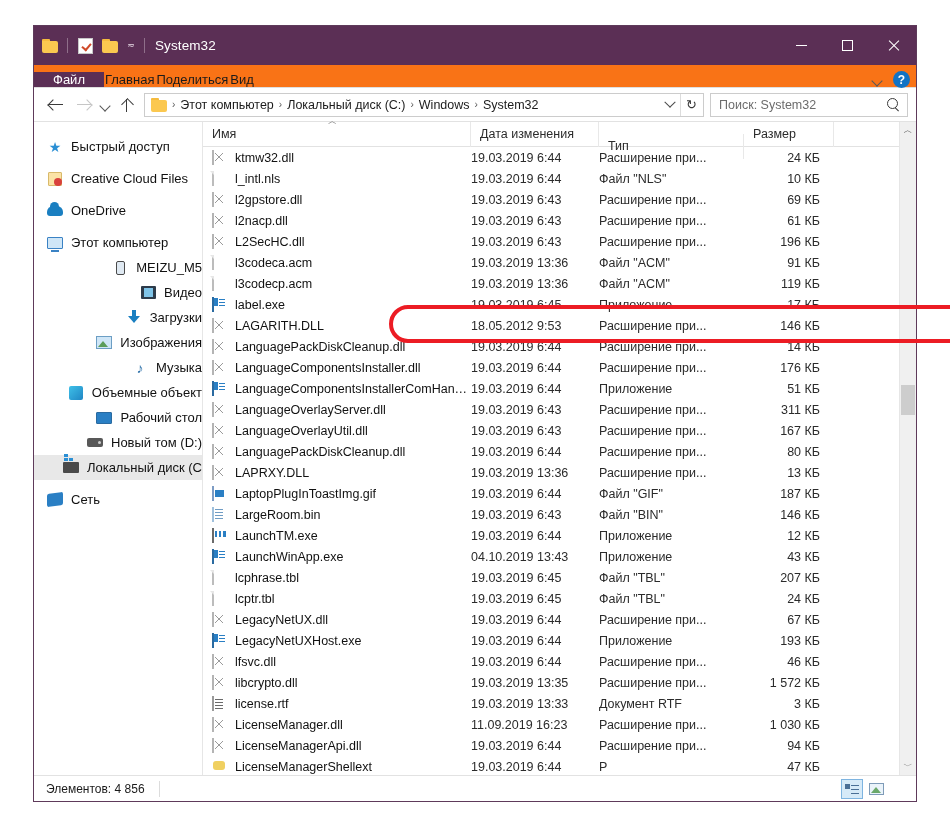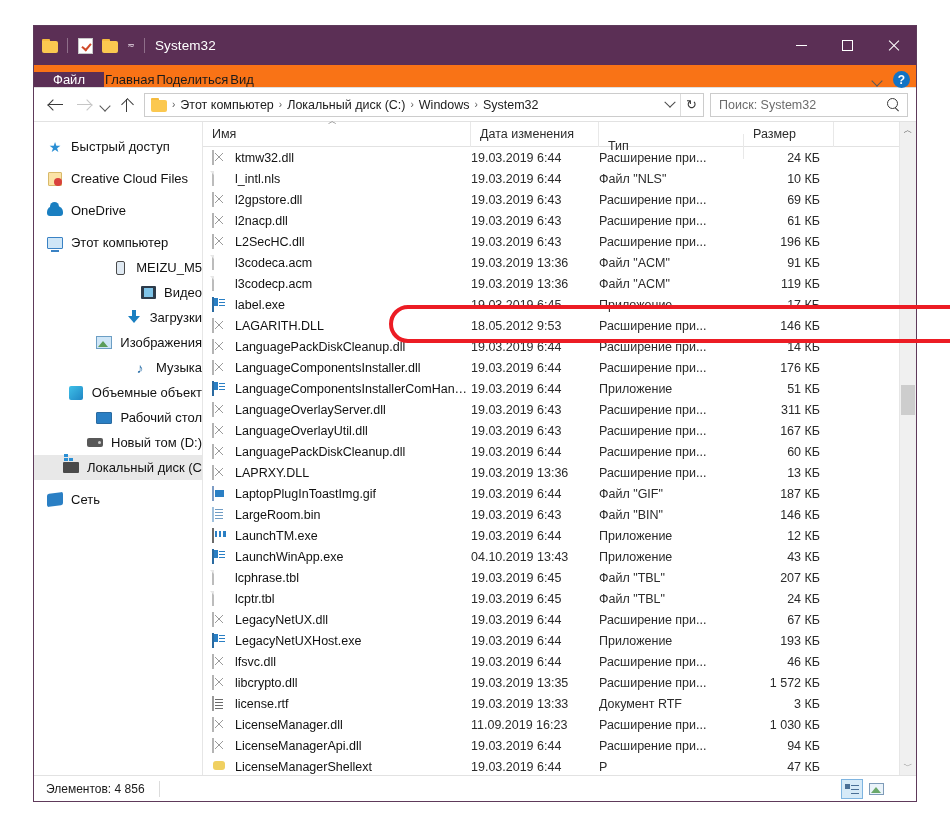--- a/index.html
+++ b/index.html
@@ -977,21 +977,21 @@
                 <div class="c-type">Расширение при...</div>
                 <div class="c-size">167 КБ</div>
               </div>
               <div class="row">
                 <div class="c-name">
                   <span class="f-ico"><span class="fi-dll"></span></span>
                   <span class="fname">LanguagePackDiskCleanup.dll</span>
                 </div>
                 <div class="c-date">19.03.2019 6:44</div>
                 <div class="c-type">Расширение при...</div>
-                <div class="c-size">60 КБ</div>
+                <div class="c-size">80 КБ</div>
               </div>
               <div class="row">
                 <div class="c-name">
                   <span class="f-ico"><span class="fi-dll"></span></span>
                   <span class="fname">LAPRXY.DLL</span>
                 </div>
                 <div class="c-date">19.03.2019 13:36</div>
                 <div class="c-type">Расширение при...</div>
                 <div class="c-size">13 КБ</div>
               </div>

